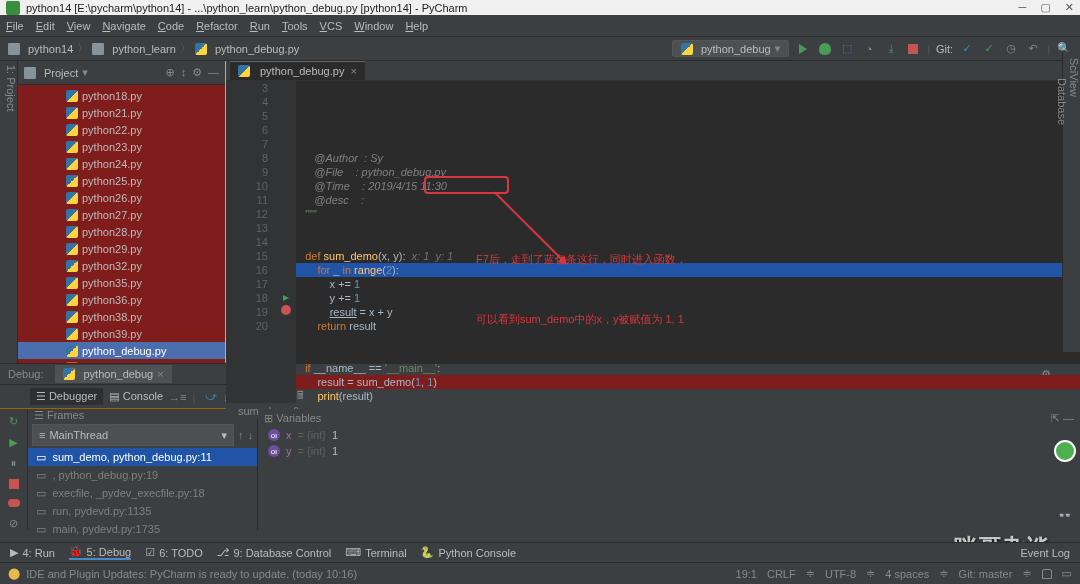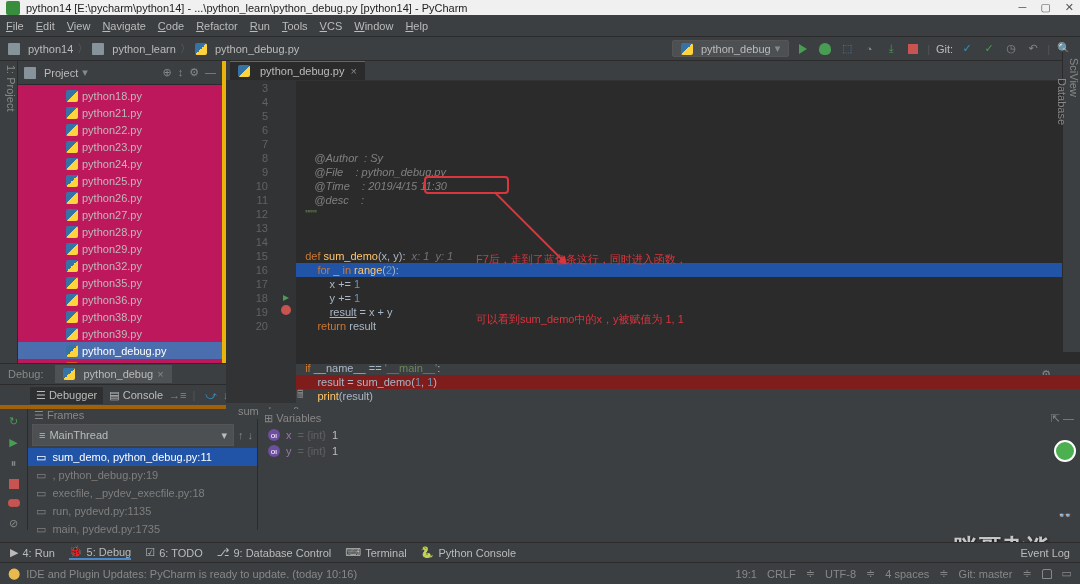--- a/index.html
+++ b/index.html
@@ -18,21 +18,21 @@
 .pyicon.pyhtml { background:#e44d26; }
 .foldericon { width:12px; height:12px; display:inline-block; background:#87939a; border-radius:1px; margin-right:4px; vertical-align:middle; }
 .toolbar-right { display:flex; align-items:center; gap:6px; }
 .run-select { background:#4c5052; border:1px solid #555; padding:1px 8px; border-radius:2px; color:#bbb; display:flex; align-items:center; gap:4px; }
 .tbtn { width:16px; height:16px; display:flex; align-items:center; justify-content:center; cursor:pointer; }
 .tri-green { width:0; height:0; border-left:8px solid #499c54; border-top:5px solid transparent; border-bottom:5px solid transparent; }
 .bug-green { width:12px; height:12px; background:#499c54; border-radius:50% 50% 40% 40%; }
 .sq { width:10px; height:10px; }
 .main-split { display:flex; height:302px; }
 .left-gut { width:18px; background:#3c3f41; border-right:1px solid #2b2b2b; writing-mode:vertical-rl; text-orientation:mixed; font-size:10px; color:#888; padding-top:4px; }
-.project-panel { width:208px; background:#be185d; border-right:4px solid #eab308; display:flex; flex-direction:column; }
+.project-panel { width:208px; background:#7f1d1d; border-right:1px solid #eab308; display:flex; flex-direction:column; }
 .proj-header { height:24px; background:#3c3f41; display:flex; align-items:center; padding:0 6px; justify-content:space-between; border-bottom:1px solid #2b2b2b; }
 .proj-header .hctrls { display:flex; gap:6px; color:#888; }
 .tree { flex:1; overflow:hidden; padding:2px 0; }
 .tree-item { height:17px; display:flex; align-items:center; padding-left:48px; cursor:pointer; color:#bbb; font-size:11px; }
 .tree-item.highlighted { background:#4b6eaf; color:#fff; }
 .editor { flex:1; display:flex; flex-direction:column; background:#2b2b2b; position:relative; }
 .tabs { height:24px; background:#3c3f41; display:flex; align-items:flex-end; padding-left:4px; border-bottom:1px solid #323232; }
 .tab { background:#515658; padding:3px 8px; color:#bbb; display:flex; align-items:center; gap:6px; border-top:1px solid #666; }
 .tab.active { background:#2b2b2b; }
 .tab .close { color:#888; }
@@ -51,21 +51,21 @@
 .param { color:#72737a; font-style:italic; }
 .redbox { position:absolute; border:2px solid #d9363e; border-radius:4px; }
 .anno-text { position:absolute; color:#d9363e; font-size:14px; font-family:"Microsoft YaHei",sans-serif; line-height:20px; }
 .arrow { position:absolute; width:2px; background:#d9363e; transform-origin:top left; }
 .arrow::after { content:''; position:absolute; bottom:-2px; left:-4px; width:0; height:0; border-top:8px solid #d9363e; border-left:5px solid transparent; border-right:5px solid transparent; }
 .breadcrumb-bar { height:20px; background:#3c3f41; color:#888; padding:2px 12px; font-size:11px; }
 .debug-hd { height:22px; background:#3c3f41; display:flex; align-items:center; border-top:1px solid #2b2b2b; border-bottom:1px solid #2b2b2b; }
 .debug-hd .lbl { padding:0 8px; color:#888; }
 .debug-tab { background:#4e5254; padding:3px 8px; display:flex; align-items:center; gap:4px; margin-left:4px; }
 .debug-ctrls { margin-left:auto; display:flex; gap:8px; padding-right:10px; color:#888; }
-.debug-toolbar { height:24px; background:#3c3f41; display:flex; align-items:center; padding:0 30px; gap:10px; border-bottom:4px solid #a16207; }
+.debug-toolbar { height:24px; background:#3c3f41; display:flex; align-items:center; padding:0 30px; gap:10px; border-bottom:1px solid #a16207; }
 .dtb-sec { display:flex; gap:6px; align-items:center; }
 .debug-body { display:flex; height:121px; }
 .debug-left-rail { width:28px; background:#3c3f41; display:flex; flex-direction:column; align-items:center; gap:8px; padding-top:6px; border-right:1px solid #2b2b2b; }
 .rail-btn { width:16px; height:16px; display:flex; align-items:center; justify-content:center; }
 .frames-panel { width:230px; background:#3c3f41; border-right:1px solid #2b2b2b; display:flex; flex-direction:column; }
 .panel-subhd { height:18px; display:flex; align-items:center; padding:0 6px; gap:6px; justify-content:space-between; color:#888; }
 .thread-select { height:22px; background:#4c5052; display:flex; align-items:center; padding:0 6px; margin:2px 4px; border:1px solid #555; justify-content:space-between; }
 .thread-ctrls { display:flex; gap:4px; }
 .frame-item { height:18px; display:flex; align-items:center; padding:0 8px; gap:6px; color:#7f7f7f; font-size:11px; }
 .frame-item.sel { background:#2154a6; color:#fff; }

